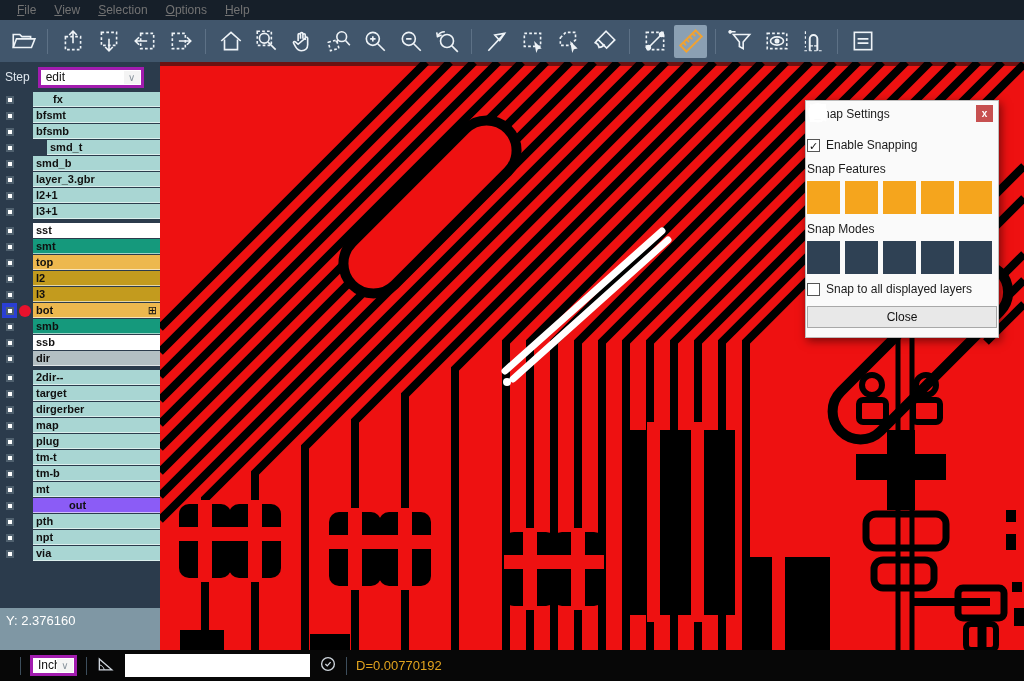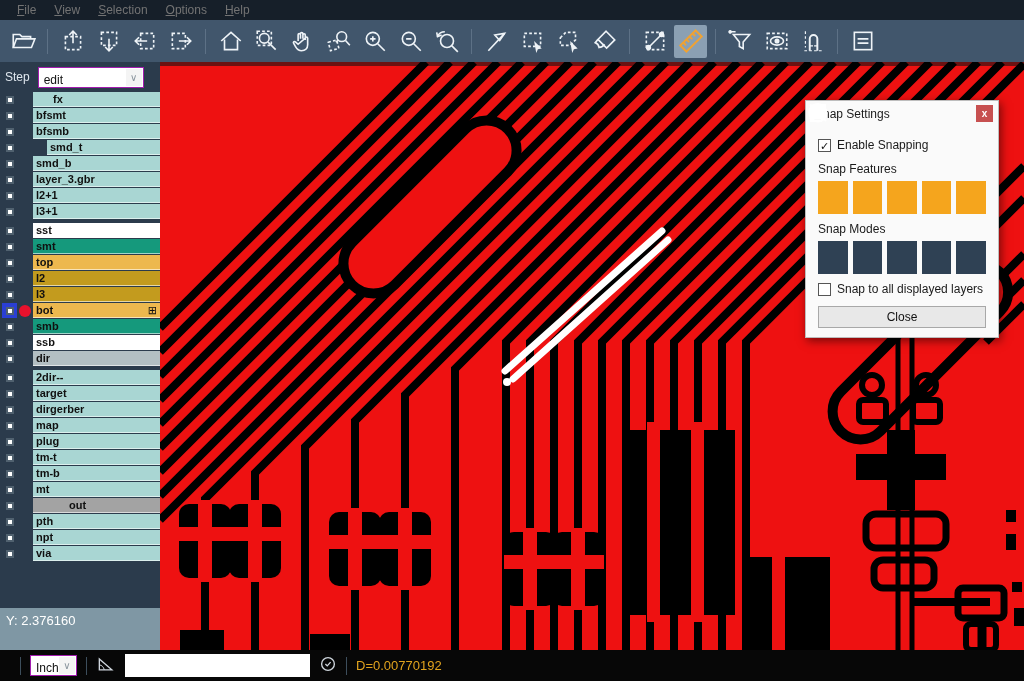--- a/index.html
+++ b/index.html
@@ -12,42 +12,42 @@
   
   .toolbar{height:42px;background:#41566c;display:flex;align-items:center;padding-left:6px;gap:3px;}
   .tbtn{width:33px;height:33px;display:flex;align-items:center;justify-content:center;color:#eef3f7;border-radius:2px;}
   .tbtn svg{display:block;}
   .tbtn.active{background:#8ba0b3;color:#f0a232;}
   .tsep{width:1px;height:25px;background:#5d7186;margin:0 5px;}
   
   .main{display:flex;height:588px;}
   .sidebar{width:160px;background:#2b3b4c;position:relative;flex:none;}
   .step-row{height:30px;display:flex;align-items:center;padding-left:5px;gap:8px;color:#dfe7ee;font-size:12px;}
-  .select{background:#fff;color:#111;font-size:12px;display:flex;align-items:flex-end;padding-left:5px;position:relative;border:1px solid #a21caf;}
+  .select{background:#fff;color:#111;font-size:12px;display:flex;align-items:flex-start;padding-left:5px;position:relative;border:3px solid #a21caf;}
   .step-select{width:106px;height:21px;}
   .chev{position:absolute;right:1px;top:1px;bottom:1px;width:16px;display:flex;align-items:center;justify-content:center;color:#8a959e;background:#f4f4f4;}
   .chev::after{content:"\2228";font-size:10px;}
   .layer-group{margin-bottom:4px;}
   .layer-row{height:15px;margin-bottom:1px;display:flex;align-items:center;}
   .lr-checkwrap{width:15px;height:15px;margin-left:2px;display:flex;align-items:center;justify-content:center;flex:none;}
   .lr-check{width:8px;height:8px;background:#fff;border:2px solid #50616f;}
   .lr-dot{width:12px;height:12px;border-radius:50%;margin-left:2px;background:#e8112d;visibility:hidden;flex:none;}
   .layer-row[data-state="selected"] .lr-dot{visibility:visible;}
   .layer-row[data-state="selected"] .lr-checkwrap{background:#2a3fd4;}
   .lr-label{flex:1;margin-left:2px;height:15px;font-size:11px;font-weight:700;color:#101010;padding:0 3px;display:flex;align-items:center;justify-content:space-between;border-bottom:1px solid rgba(255,255,255,.6);}
   .lr-badge{font-size:11px;font-weight:400;line-height:1;}
   .coords{position:absolute;bottom:0;left:0;width:160px;height:42px;background:#7f97a4;color:#fff;font-size:13px;padding:3px 0 0 6px;line-height:19px;}
   
   .canvas{position:relative;width:864px;height:588px;flex:none;background:#ee1111;}
   .canvas svg{position:absolute;left:0;top:0;}
   
   .snap-dialog{position:absolute;left:645px;top:38px;width:194px;background:#fafafa;border:1px solid #bdbdbd;box-shadow:2px 3px 9px rgba(0,0,0,.5);font-size:12px;color:#1a1a1a;}
   .sd-title{height:26px;display:flex;align-items:center;padding-left:9px;font-size:12px;}
   .sd-close{position:absolute;right:5px;top:4px;width:17px;height:17px;background:#c75050;color:#fff;font-size:10px;font-weight:700;display:flex;align-items:center;justify-content:center;cursor:pointer;}
-  .sd-body{padding:4px 12px 9px;}
+  .sd-body{padding:4px 1px 9px;}
   .sd-check-row{display:flex;align-items:center;gap:6px;margin:7px 0 10px;}
   .sd-checkbox{width:13px;height:13px;background:#fff;border:1px solid #555;font-size:11px;line-height:12px;text-align:center;color:#111;flex:none;}
   .sd-checkbox[data-checked="true"]::after{content:"\2713";}
   .sd-label{margin:4px 0 5px;}
   .sd-btnrow{display:flex;gap:5px;margin:2px 0 8px;}
   .sd-fbtn,.sd-mbtn{width:33px;height:33px;display:flex;align-items:center;justify-content:center;border:none;padding:0;}
   .sd-fbtn{background:#f5a51d;color:#fff;}
   .sd-mbtn{background:#2f4154;color:#fff;}
   .sd-close-btn{display:block;width:100%;height:22px;background:#e8e8e8;border:1px solid #a8a8a8;font-size:12px;color:#111;margin-top:4px;}
   
@@ -511,21 +511,21 @@
               <span>mt</span>
               <span class="lr-badge"></span>
             </span>
           </div>
 
           <div class="layer-row" data-state="normal">
             <span class="lr-checkwrap">
               <span class="lr-check"></span>
             </span>
             <span class="lr-dot"></span>
-            <span class="lr-label" style="background: #a3a3a3; padding-left: 36px;">
+            <span class="lr-label" style="background: #8b5cf6; padding-left: 36px;">
               <span>out</span>
               <span class="lr-badge"></span>
             </span>
           </div>
 
           <div class="layer-row" data-state="normal">
             <span class="lr-checkwrap">
               <span class="lr-check"></span>
             </span>
             <span class="lr-dot"></span>

